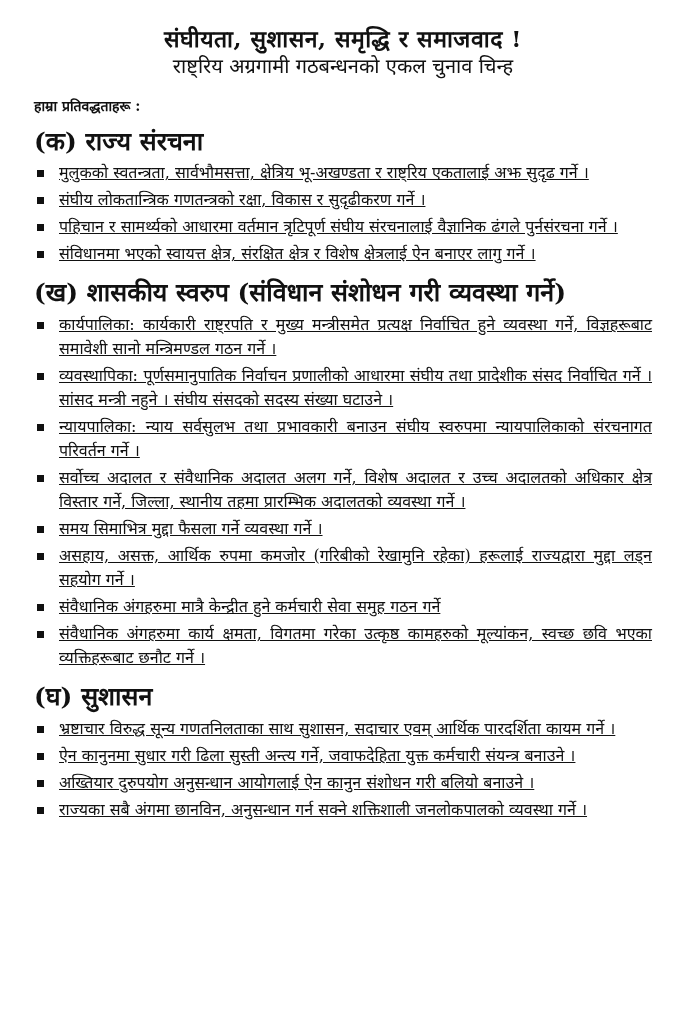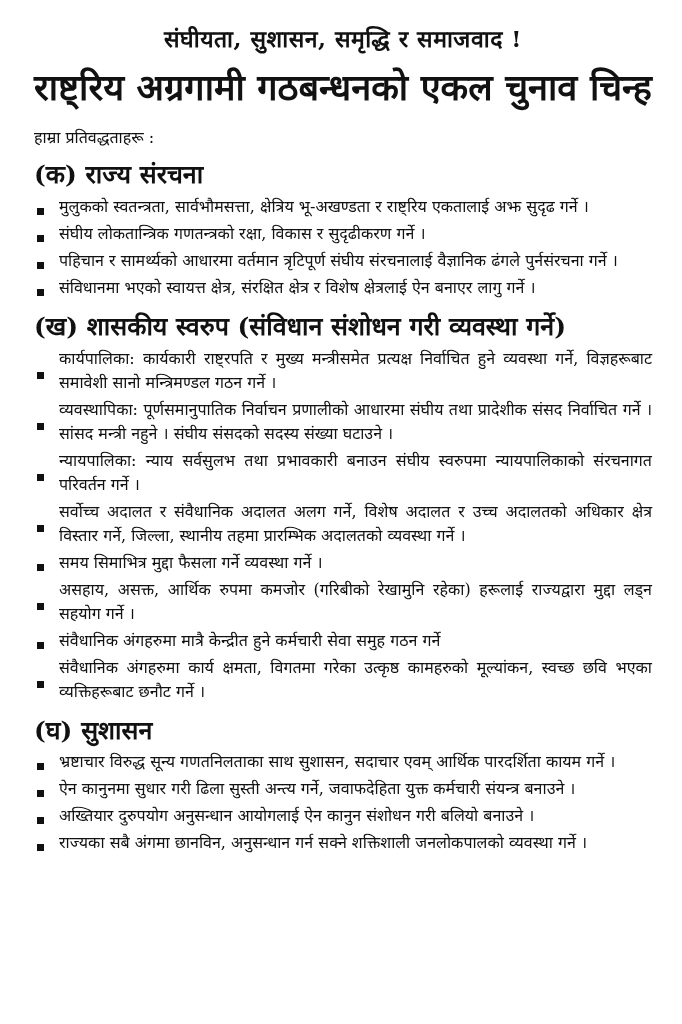--- a/index.html
+++ b/index.html
@@ -17,46 +17,46 @@
     font-family: "DejaVu Serif", "Liberation Serif", serif;
     padding: 22px 30px 18px 34px;
   }
   header { text-align: center; }
   .slogan {
     font-size: 23px;
     font-weight: 700;
     letter-spacing: 0.5px;
   }
   .main-title {
-    font-size: 36px;
-    font-weight: 700;
+    font-size: 20px;
+    font-weight: 400;
     line-height: 1.28;
-    margin-top: 10px;
   }
   .commit-label {
-    font-size: 16px;
-    font-weight: 400;
+    font-size: 14px;
+    font-weight: 700;
     text-align: left;
     margin-top: 16px;
   }
   h2.section-heading {
     font-size: 25px;
     font-weight: 700;
     margin: 10px 0 3px 0;
     line-height: 1.35;
   }
   ul.bullets {
     list-style: none;
     margin: 0;
     padding: 0;
   }
   ul.bullets li {
     display: flex;
-    align-items: center;
+    align-items: flex-start;
     margin: 0 0 3px 0;
+    text-decoration: underline;
   }
   .sq {
     flex: none;
     width: 7px;
     height: 7px;
     background: #111111;
     margin: 9px 15px 0 3px;
   }
   .bt {
     flex: 1;

